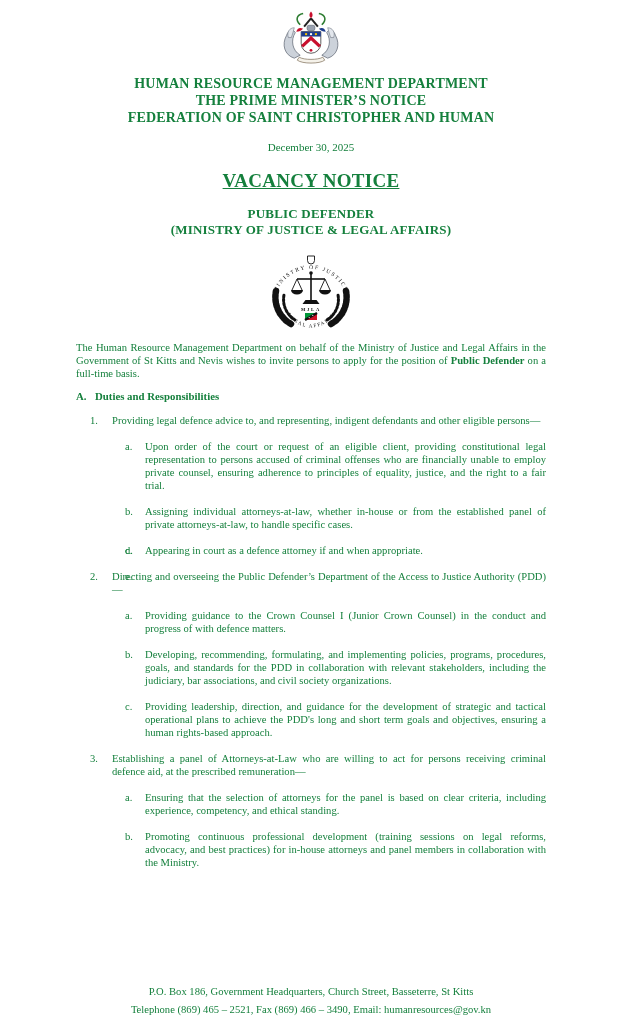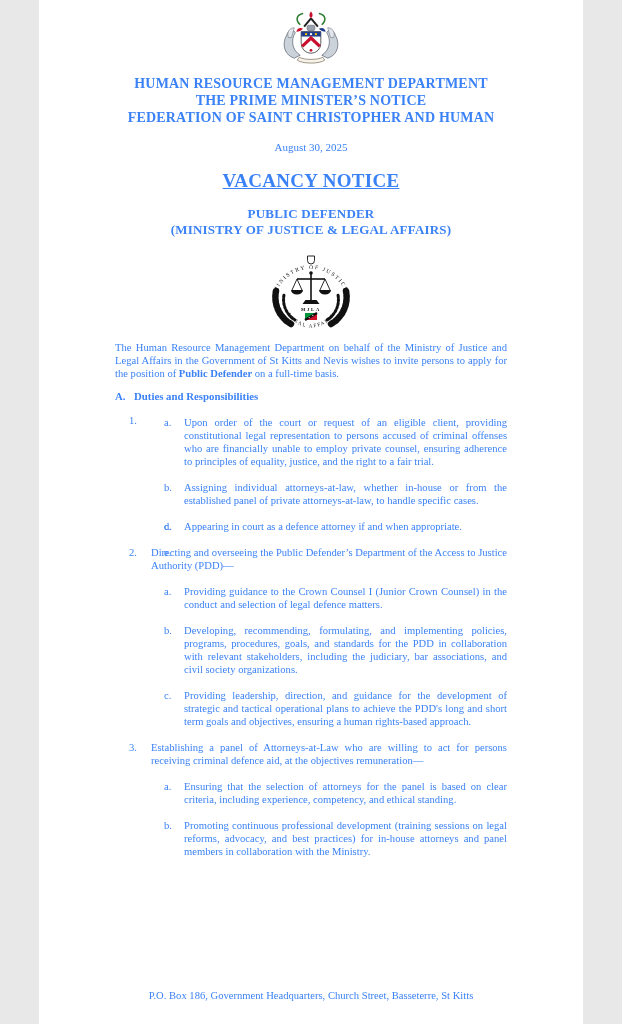--- a/index.html
+++ b/index.html
@@ -1,22 +1,22 @@
 <!DOCTYPE html>
 <html><head>
 <meta charset="utf-8">
 <style>
   html, body { margin: 0; padding: 0; background: #e8e8e8; }
   .page {
     position: relative;
-    width: 544px; height: 1024px;
+    width: 622px; height: 1024px;
     margin: 0 auto;
     background: #ffffff;
     font-family: "Liberation Serif", "DejaVu Serif", serif;
-    color: #3b82f6;
+    color: #15803d;
     overflow: hidden;
   }
   .center { text-align: center; }
 
   .crest-wrap { padding-top: 11px; text-align: center; height: 57px; }
 
   .hdr-block { margin-top: 7px; }
   .hdr-line { font-size: 14px; font-weight: bold; line-height: 17px; letter-spacing: .2px; }
 
   .date-line { margin-top: 15px; font-size: 11px; }
@@ -35,21 +35,21 @@
 
   .section-head { margin-top: 10px; font-weight: bold; font-size: 10.8px; }
   .section-head .sec-label { display: inline-block; width: 19px; }
 
   .item { position: relative; margin: 11px 0 0 14px; padding-left: 22px; text-align: justify; }
   .item > .marker { position: absolute; left: 0; top: 0; }
   .sub { position: relative; margin: 13px 0 0 49px; padding-left: 20px; text-align: justify; }
   .sub > .marker { position: absolute; left: 0; top: 0; }
 
   .footer {
-    position: absolute; left: 0; right: 0; bottom: 19px;
+    position: absolute; left: 0; right: 0; bottom: 5px;
     text-align: center; font-size: 10.6px; line-height: 18px;
   }
 </style>
 </head>
 <body>
 
 <div class="page">
 
   <div class="crest-wrap">
     <svg viewBox="0 0 64 58" width="64" height="57">
@@ -88,21 +88,21 @@
       <path d="M 18,50 C 23,54 41,54 46,50 L 44,47 C 39,50 25,50 20,47 Z" fill="#f5f2ea" stroke="#7a6a55" stroke-width="0.7"></path>
     </svg>
   </div>
 
   <div class="hdr-block center">
     <div class="hdr-line">HUMAN RESOURCE MANAGEMENT DEPARTMENT</div>
     <div class="hdr-line">THE PRIME MINISTER’S NOTICE</div>
     <div class="hdr-line">FEDERATION OF SAINT CHRISTOPHER AND HUMAN</div>
   </div>
 
-  <div class="date-line center">August 30, 2025</div>
+  <div class="date-line center">December 30, 2025</div>
 
   <div class="vacancy-title center">VACANCY NOTICE</div>
 
   <div class="pos-block center">
     <div class="pos-line">PUBLIC DEFENDER</div>
     <div class="pos-line">(MINISTRY OF JUSTICE &amp; LEGAL AFFAIRS)</div>
   </div>
 
   <div class="seal-wrap">
     <svg viewBox="0 0 104 78" width="104" height="78">
@@ -156,20 +156,21 @@
   </div>
 
   <div class="content">
 
     <p class="intro" style="margin:9px 0 0 0"><span>The Human Resource Management Department on behalf of the Ministry of Justice and Legal Affairs in the Government of St Kitts and Nevis wishes to invite persons to apply for the position of </span><b>Public Defender</b><span> on a full-time basis.</span></p>
 
     <div class="section-head"><span class="sec-label">A.</span><span>Duties and Responsibilities</span></div>
 
     <div class="item">
       <span class="marker">1.</span>
+      <span>Providing legal defence advice to, and representing, indigent defendants and other eligible persons—</span>
     </div>
     <div class="sub">
       <span class="marker">a.</span>
       <span>Upon order of the court or request of an eligible client, providing constitutional legal representation to persons accused of criminal offenses who are financially unable to employ private counsel, ensuring adherence to principles of equality, justice, and the right to a fair trial.</span>
     </div>
     <div class="sub">
       <span class="marker">b.</span>
       <span>Assigning individual attorneys-at-law, whether in-house or from the established panel of private attorneys-at-law, to handle specific cases.</span>
     </div>
     <div class="sub">
@@ -182,43 +183,44 @@
     <div class="sub">
       <span class="marker">e.</span>
     </div>
 
     <div class="item" style="margin-top:13px">
       <span class="marker">2.</span>
       <span>Directing and overseeing the Public Defender’s Department of the Access to Justice Authority (PDD)—</span>
     </div>
     <div class="sub">
       <span class="marker">a.</span>
-      <span>Providing guidance to the Crown Counsel I (Junior Crown Counsel) in the conduct and selection of legal defence matters.</span>
+      <span>Providing guidance to the Crown Counsel I (Junior Crown Counsel) in the conduct and progress of with defence matters.</span>
     </div>
     <div class="sub">
       <span class="marker">b.</span>
       <span>Developing, recommending, formulating, and implementing policies, programs, procedures, goals, and standards for the PDD in collaboration with relevant stakeholders, including the judiciary, bar associations, and civil society organizations.</span>
     </div>
     <div class="sub">
       <span class="marker">c.</span>
       <span>Providing leadership, direction, and guidance for the development of strategic and tactical operational plans to achieve the PDD's long and short term goals and objectives, ensuring a human rights-based approach.</span>
     </div>
 
     <div class="item" style="margin-top:13px">
       <span class="marker">3.</span>
-      <span>Establishing a panel of Attorneys-at-Law who are willing to act for persons receiving criminal defence aid, at the objectives remuneration—</span>
+      <span>Establishing a panel of Attorneys-at-Law who are willing to act for persons receiving criminal defence aid, at the prescribed remuneration—</span>
     </div>
     <div class="sub">
       <span class="marker">a.</span>
       <span>Ensuring that the selection of attorneys for the panel is based on clear criteria, including experience, competency, and ethical standing.</span>
     </div>
     <div class="sub">
       <span class="marker">b.</span>
       <span>Promoting continuous professional development (training sessions on legal reforms, advocacy, and best practices) for in-house attorneys and panel members in collaboration with the Ministry.</span>
     </div>
 
   </div>
 
   <div class="footer">
     <div>P.O. Box 186, Government Headquarters, Church Street, Basseterre, St Kitts</div>
+    <div>Telephone (869) 465 – 2521, Fax (869) 466 – 3490, Email: humanresources@gov.kn</div>
   </div>
 
 </div>
 
 </body></html>

